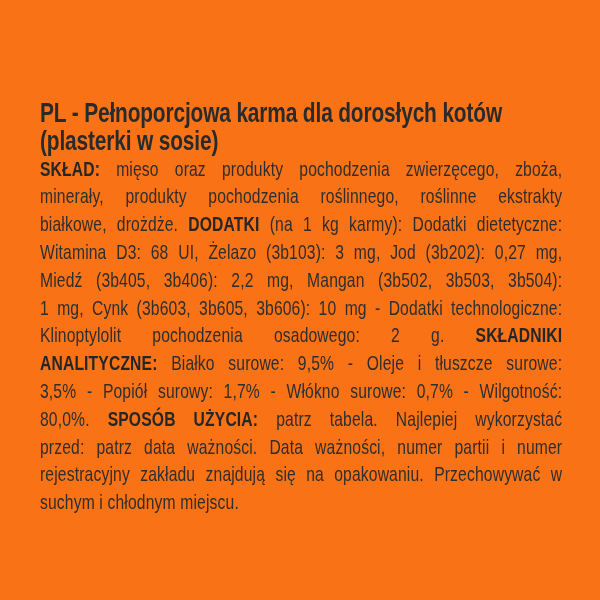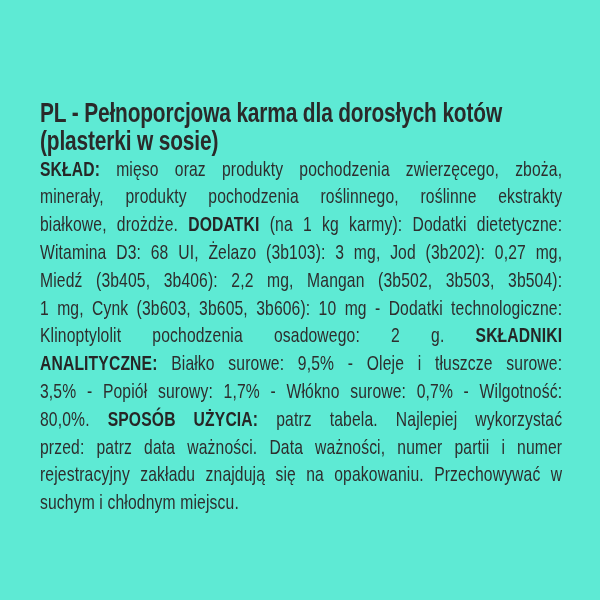--- a/index.html
+++ b/index.html
@@ -8,21 +8,21 @@
     width: 600px;
     height: 600px;
     overflow: hidden;
     background: #ffffff;
     font-family: "Liberation Sans", "DejaVu Sans", sans-serif;
   }
   .canvas {
     position: relative;
     width: 600px;
     height: 600px;
-    background: #5eead4;
+    background: #f97316;
     text-decoration: underline;
   }
   
   .label-block {
     position: absolute;
     left: 40px;
     top: 99px;
     width: 700px;
     transform: scaleX(0.746);
     transform-origin: 0 0;

